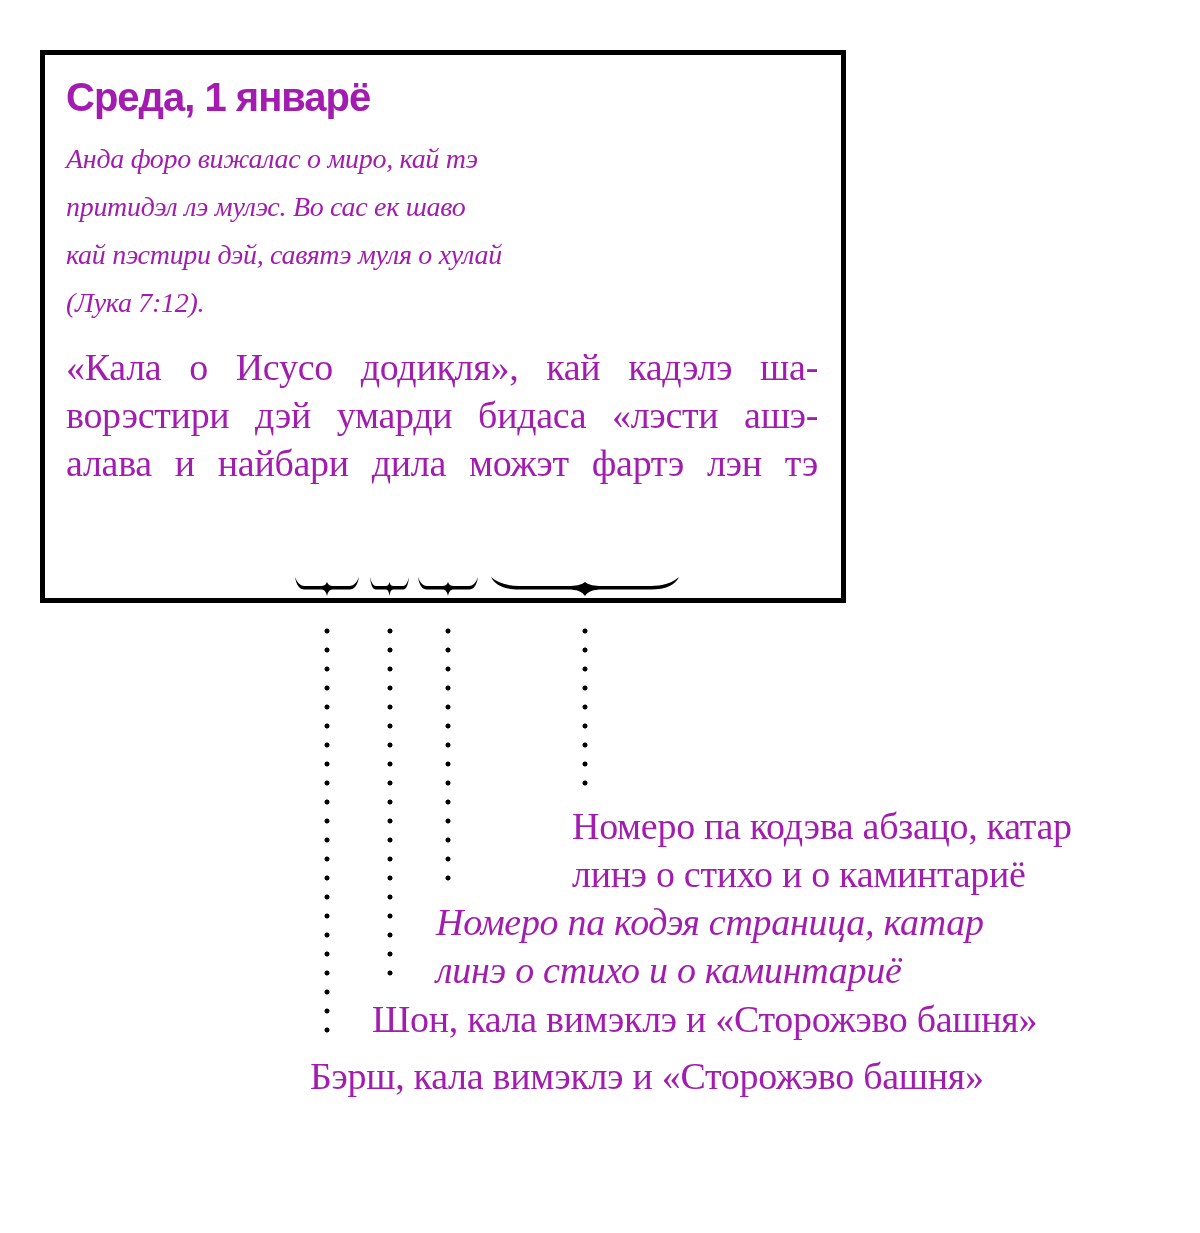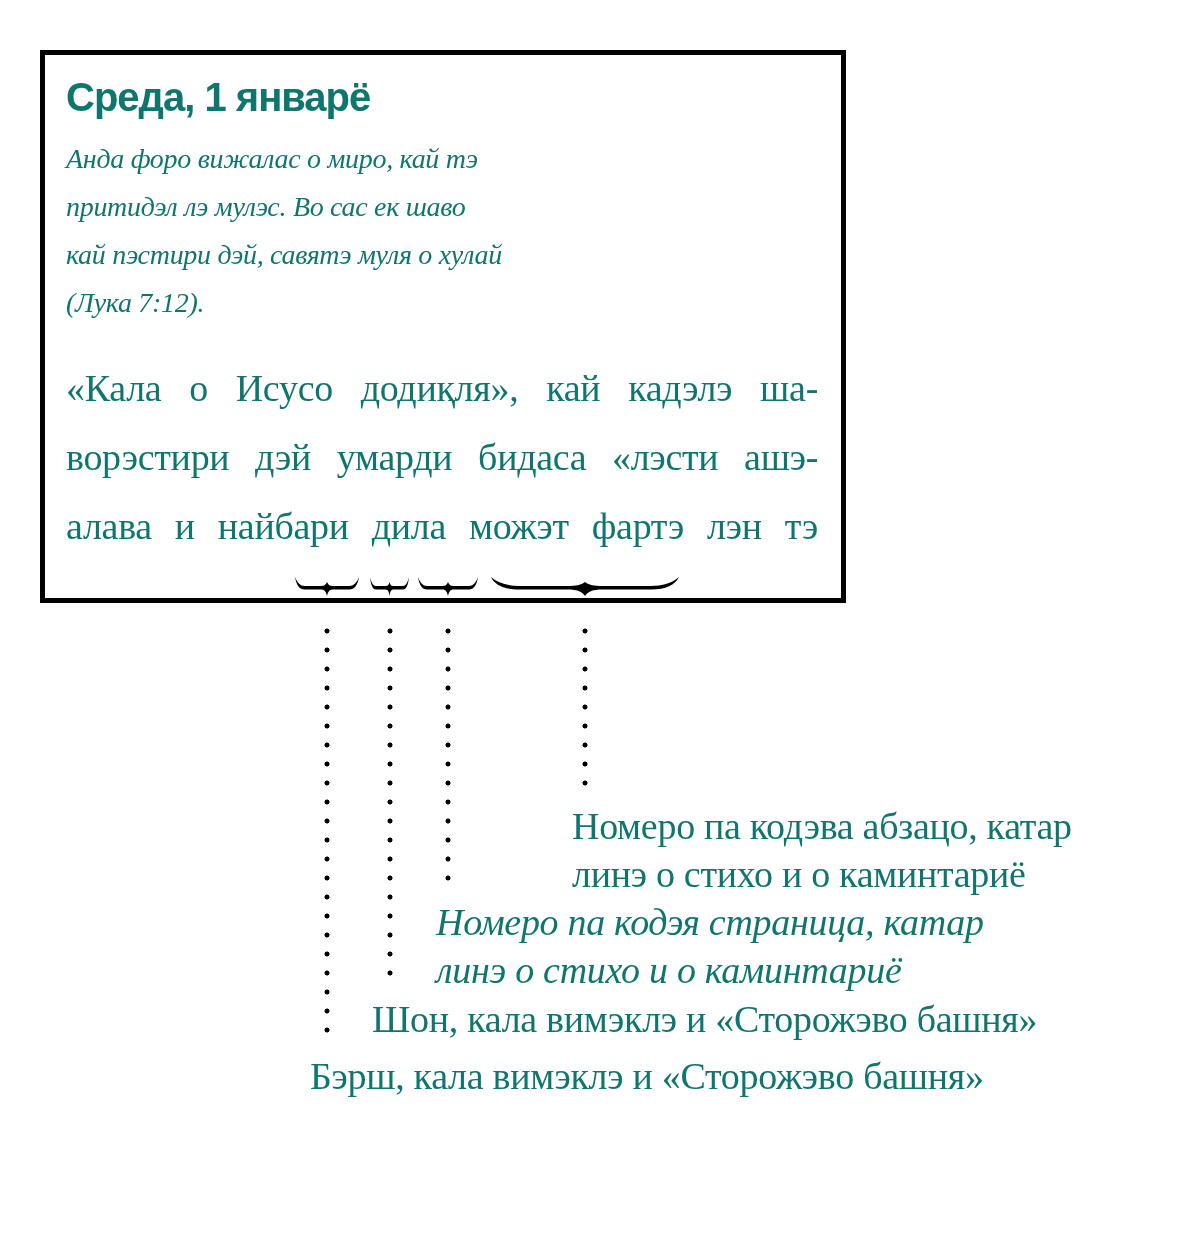--- a/index.html
+++ b/index.html
@@ -1,19 +1,19 @@
 <!DOCTYPE html>
 <html><head>
 <meta charset="utf-8">
 <style>
   * { margin:0; padding:0; box-sizing:border-box; }
   html,body { background:#ffffff; }
   .canvas {
     position:relative; width:1200px; height:1233px;
-    background:#ffffff; color:#0f766e;
+    background:#ffffff; color:#a21caf;
     font-family:"Liberation Serif", serif;
     overflow:hidden;
   }
   
   .card {
     position:absolute; left:40px; top:50px;
     width:806px; height:553px;
     border:5px solid #000; background:#fff;
   }
   .heading {
@@ -24,21 +24,21 @@
   }
   .scripture {
     position:absolute; left:21px; top:80px; width:752px;
     font-style:italic; font-size:28px; line-height:48px;
     letter-spacing:-0.3px;
   }
   .comment {
     position:absolute; left:21px; top:288px; width:752px;
     font-size:38px; line-height:48px; letter-spacing:-0.3px;
   }
-  .jline { text-align:justify; text-align-last:justify;margin-top:21px; }
+  .jline { text-align:justify; text-align-last:justify; }
   .lastline { white-space:nowrap; }
   .cite-italic { font-style:italic; }
   
   .brace { position:absolute; height:20px; top:577px; }
   .brace svg { display:block; width:100%; height:100%; }
   .brace-year   { left:295px; width:64px; }
   .brace-month  { left:370px; width:39px; }
   .brace-pages  { left:418px; width:60px; }
   .brace-paras  { left:491px; width:188px; }
   

